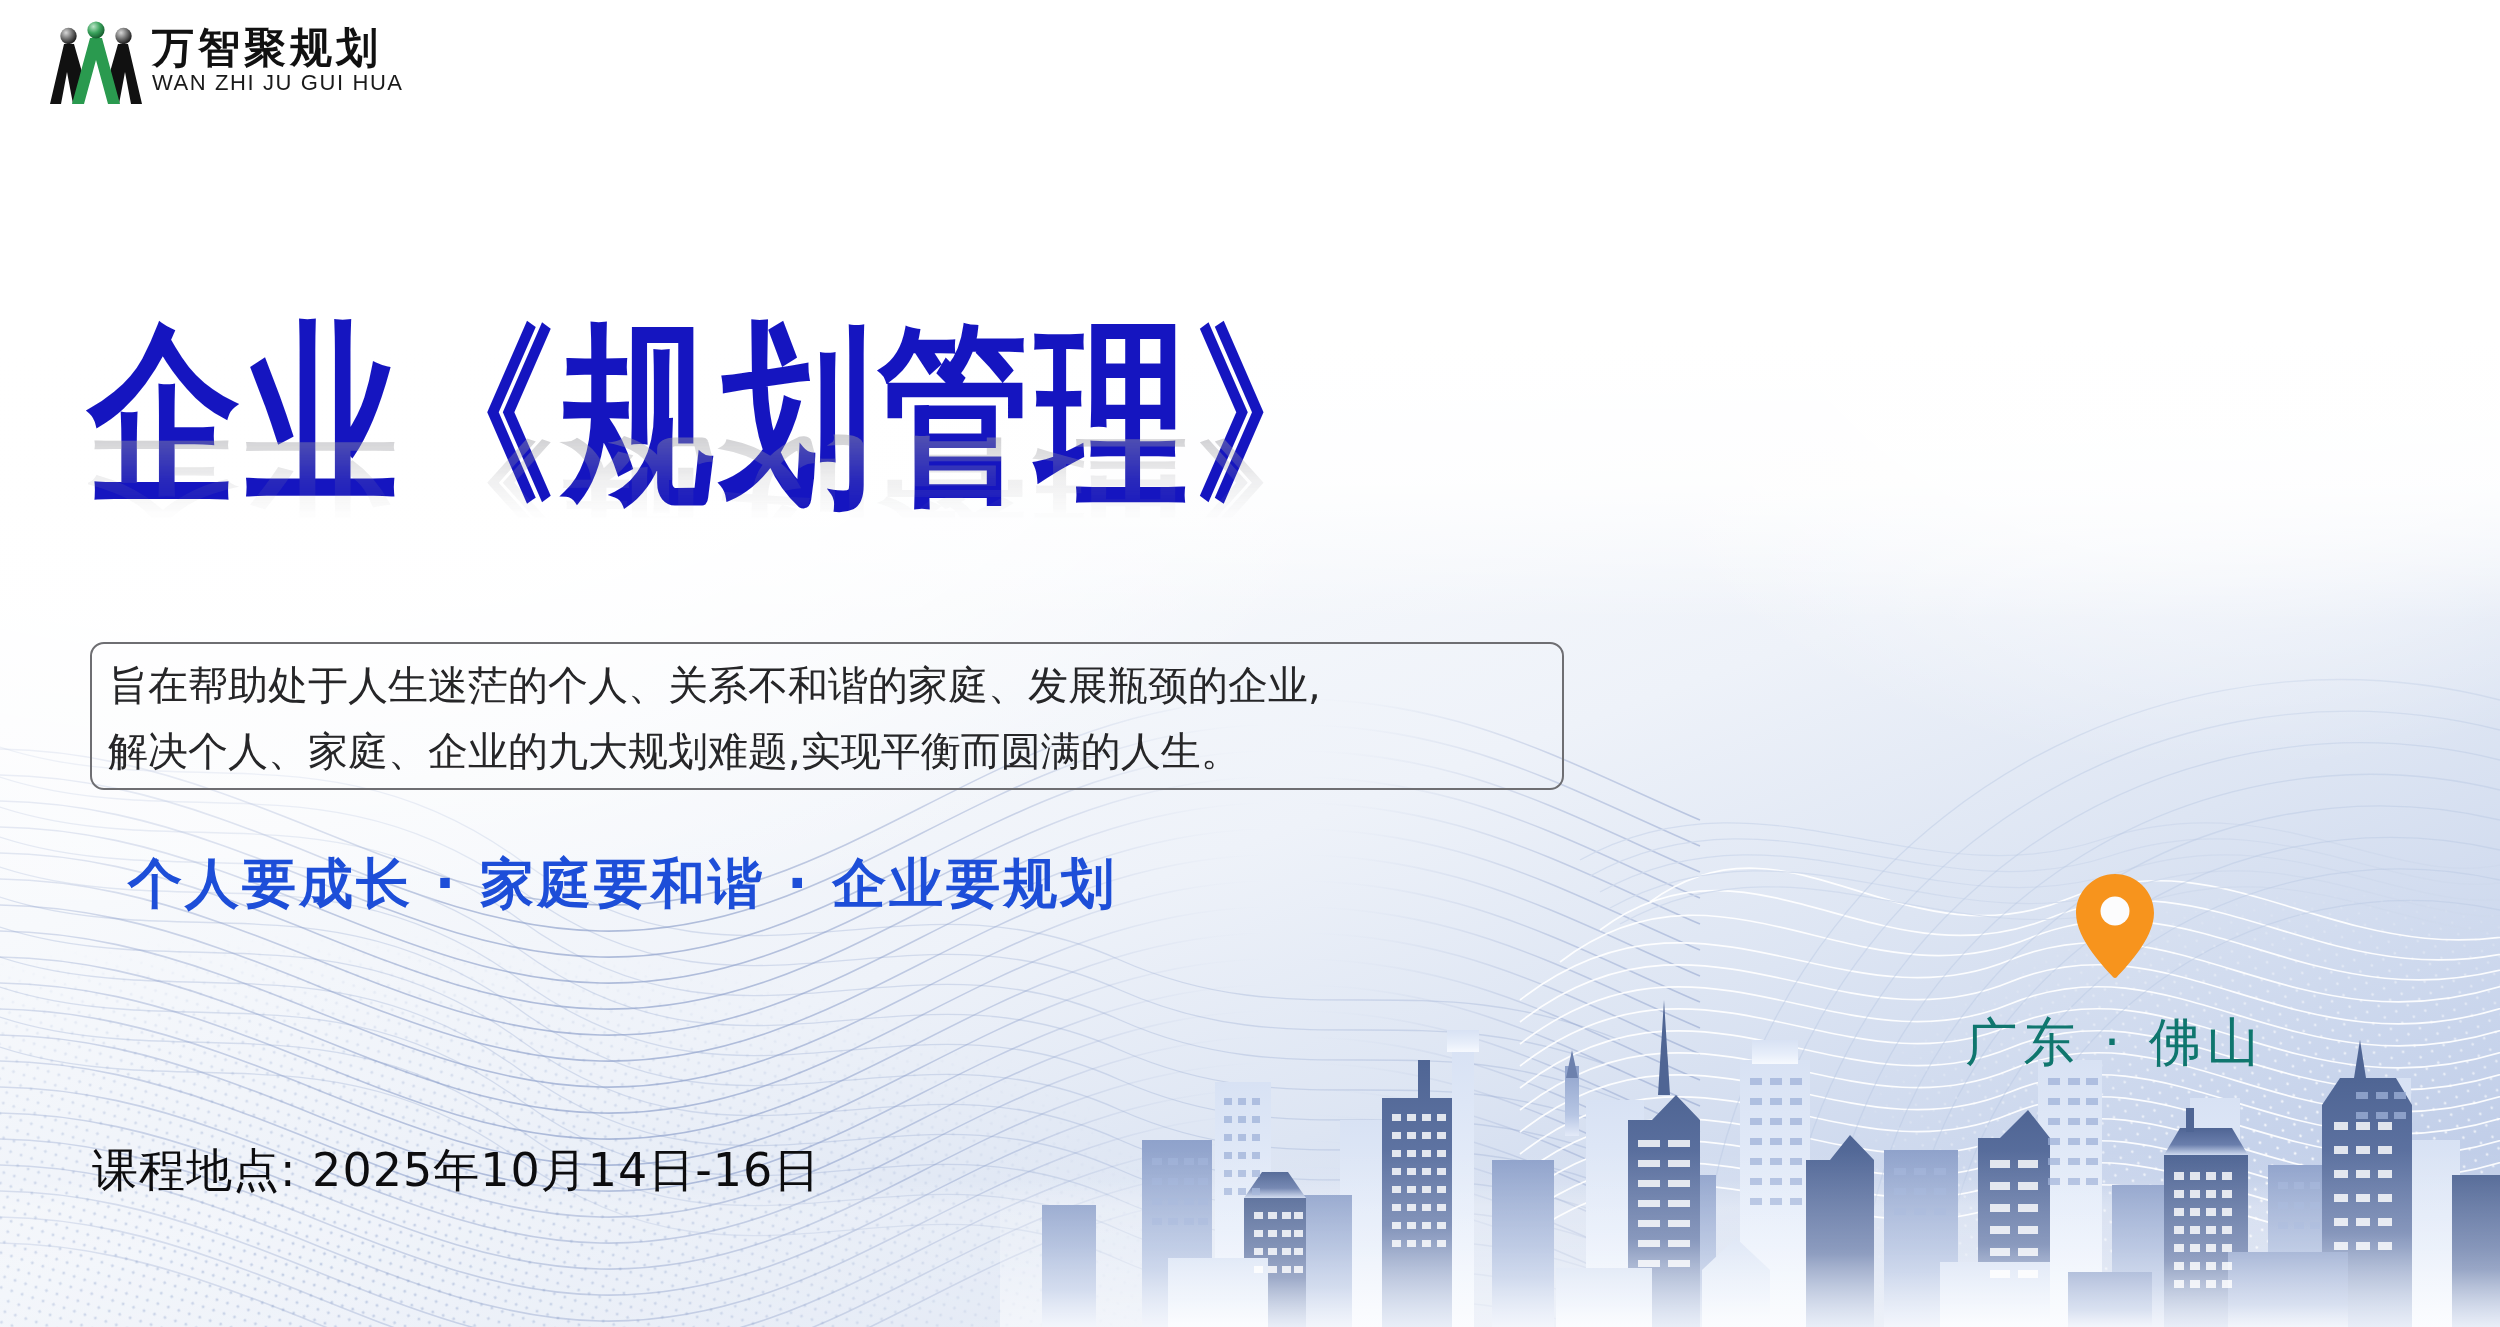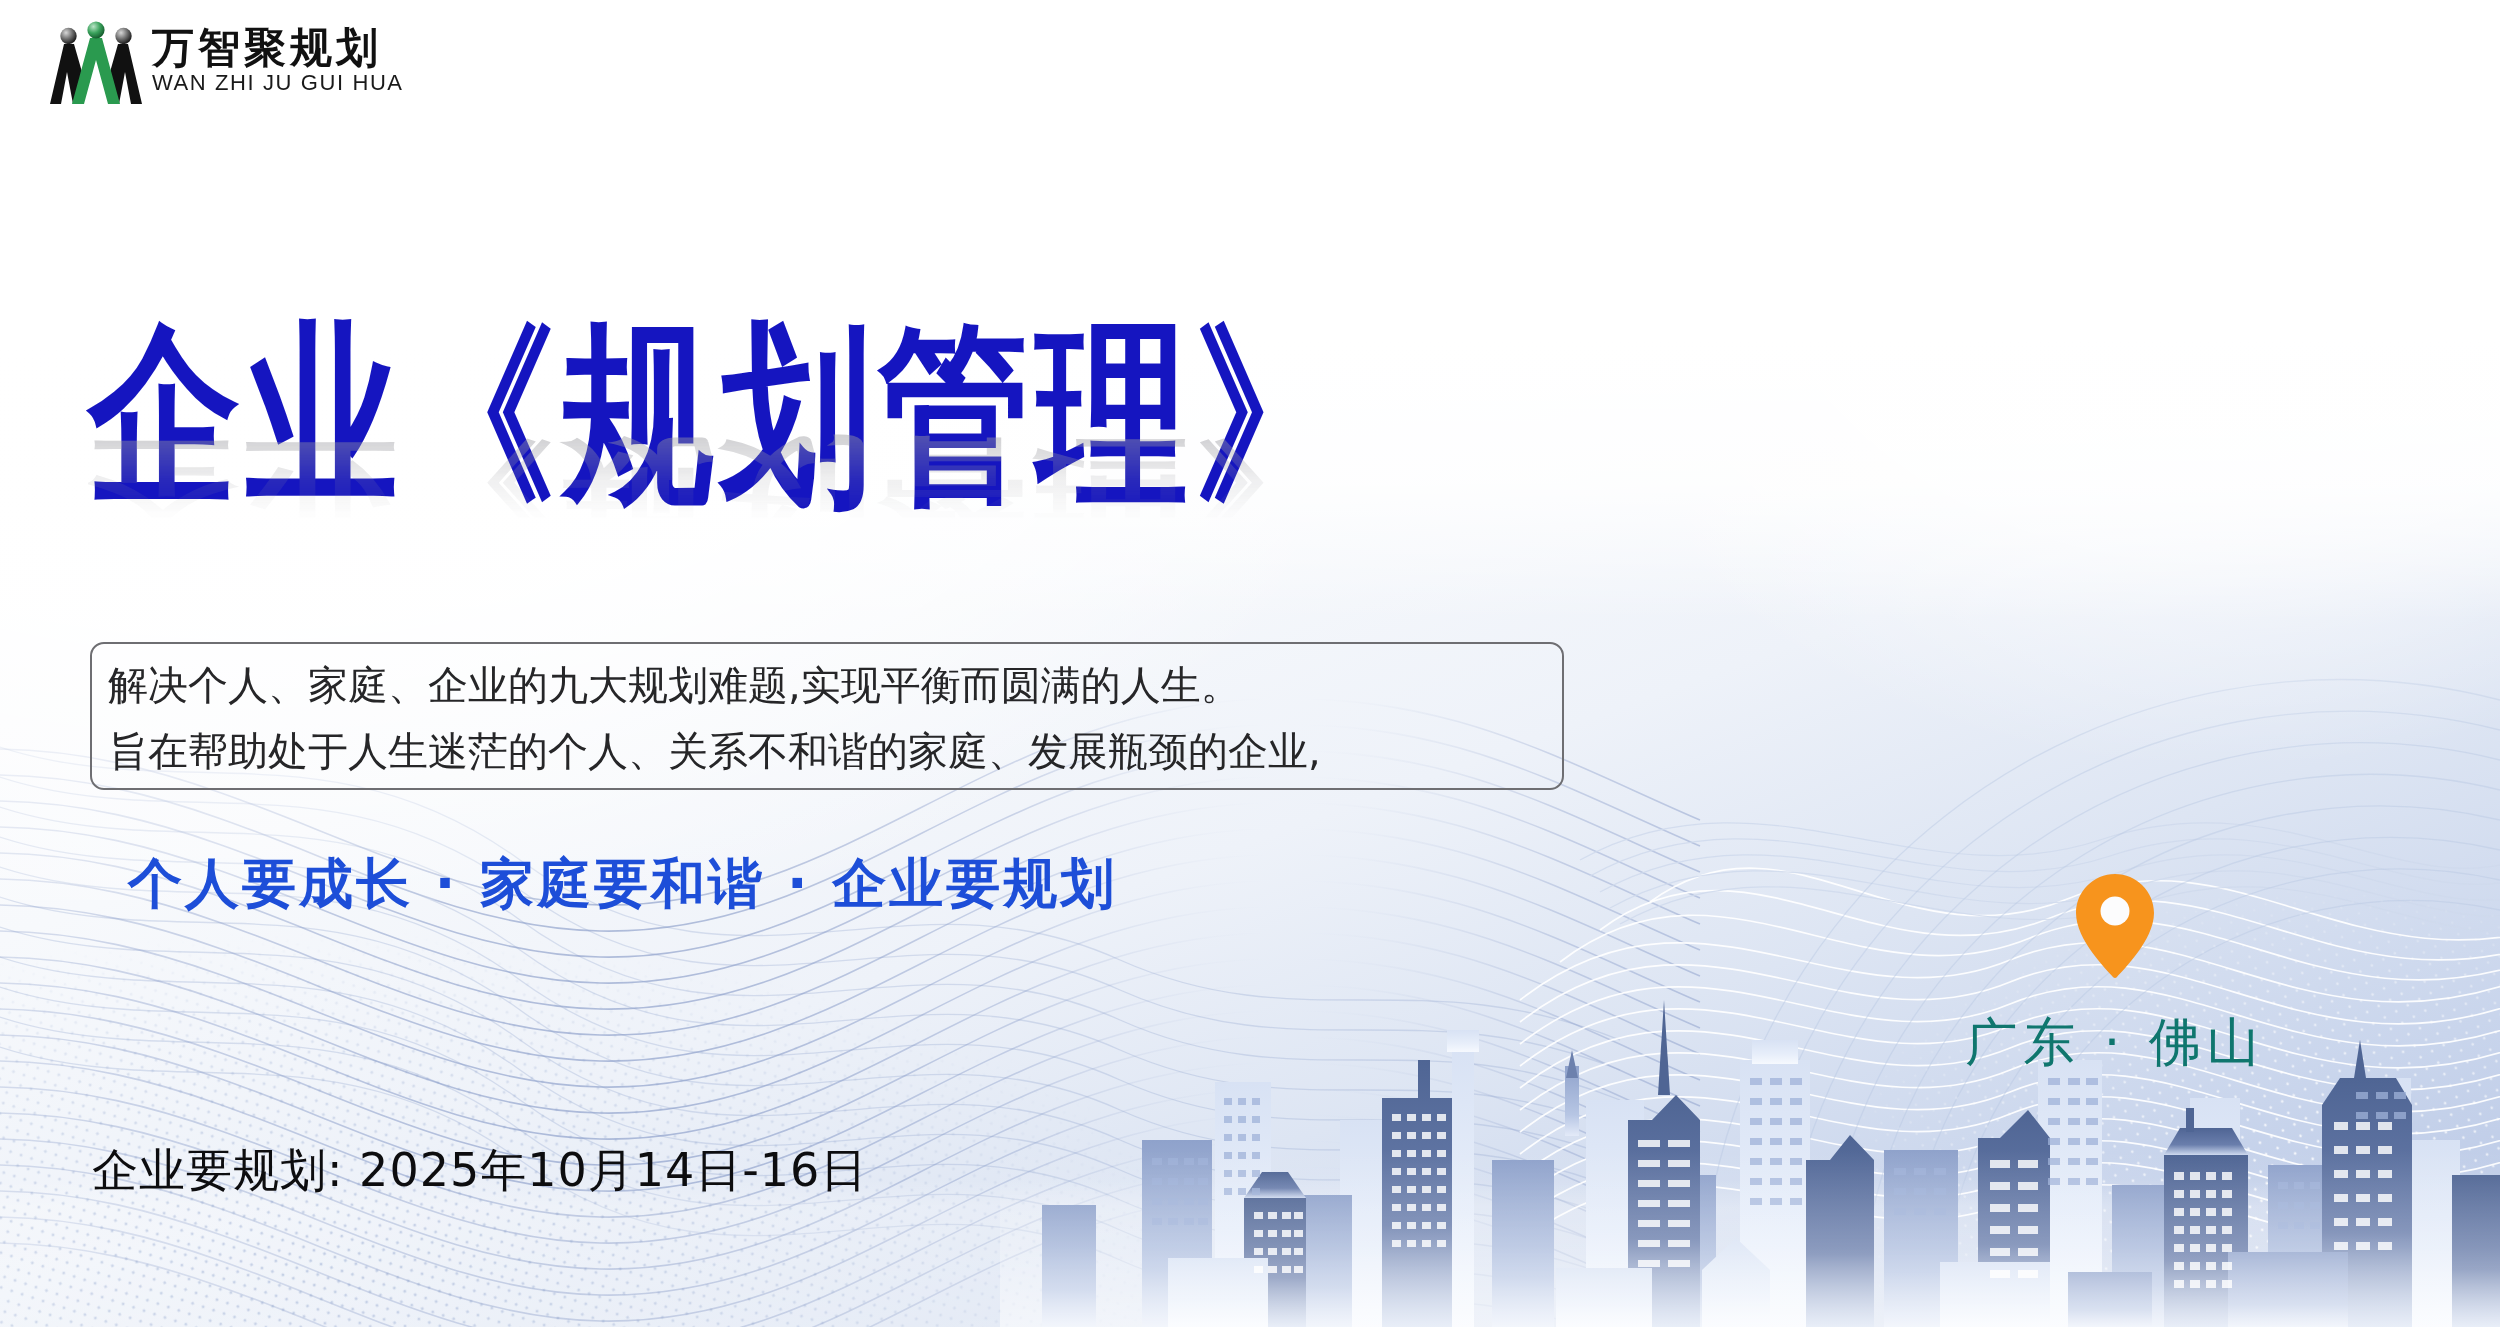--- a/index.html
+++ b/index.html
@@ -657,31 +657,31 @@
       <div class="logo-en">WAN ZHI JU GUI HUA</div>
     </div>
   </div>
 
   <div class="title-wrap">
     <div class="title-main">企业《规划管理》</div>
     <div class="title-reflect">企业《规划管理》</div>
   </div>
 
   <div class="desc-box">
+    <div class="desc-line">旨在帮助处于人生迷茫的个人、关系不和谐的家庭、发展瓶颈的企业,</div>
     <div class="desc-line">解决个人、家庭、企业的九大规划难题,实现平衡而圆满的人生。</div>
-    <div class="desc-line">旨在帮助处于人生迷茫的个人、关系不和谐的家庭、发展瓶颈的企业,</div>
   </div>
 
   <div class="tagline">个人要成长 · 家庭要和谐 · 企业要规划</div>
 
   <div class="loc-block">
     <svg class="pin-svg" viewBox="0 0 88 108" xmlns="http://www.w3.org/2000/svg">
       <path d="M44,2 C22.5,2 5,19.5 5,41 C5,68 36,98 42.2,105.2 C43.2,106.3 44.8,106.3 45.8,105.2 C52,98 83,68 83,41 C83,19.5 65.5,2 44,2 Z" fill="#F7941D"></path>
       <circle cx="44" cy="39" r="14.5" fill="#fcfcfd"></circle>
     </svg>
     <div class="loc-text">广东 · 佛山</div>
   </div>
 
   <div class="course-info">
-    <div class="course-row">企业要规划: 2025年10月14日-16日</div>
+    <div class="course-row">课程地点: 2025年10月14日-16日</div>
   </div>
 
 </div>
 
 </body></html>

